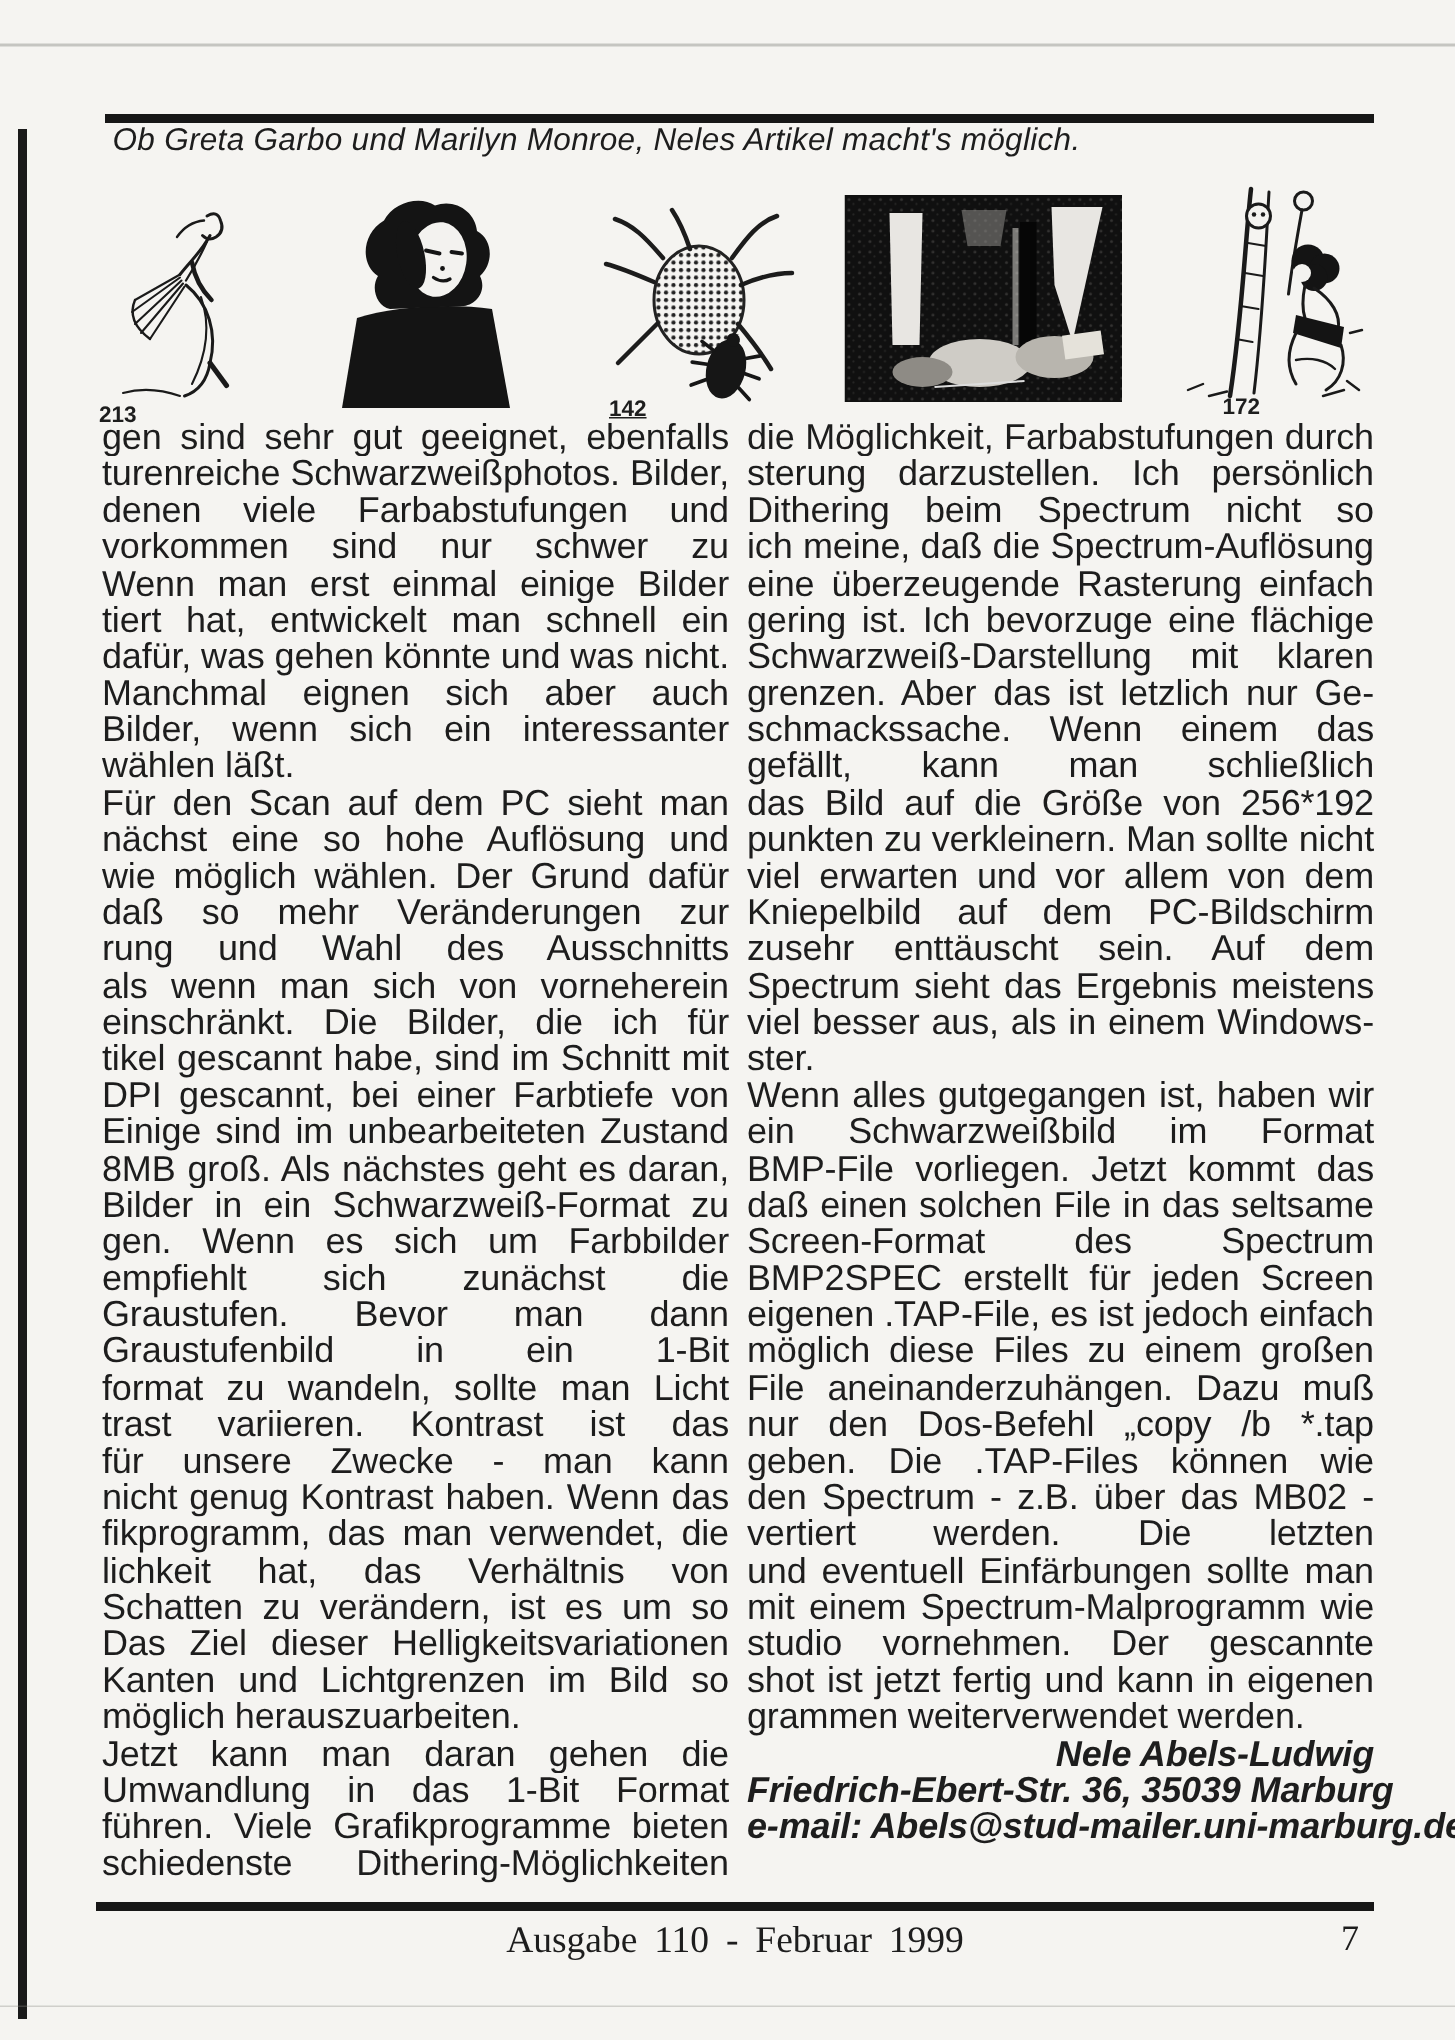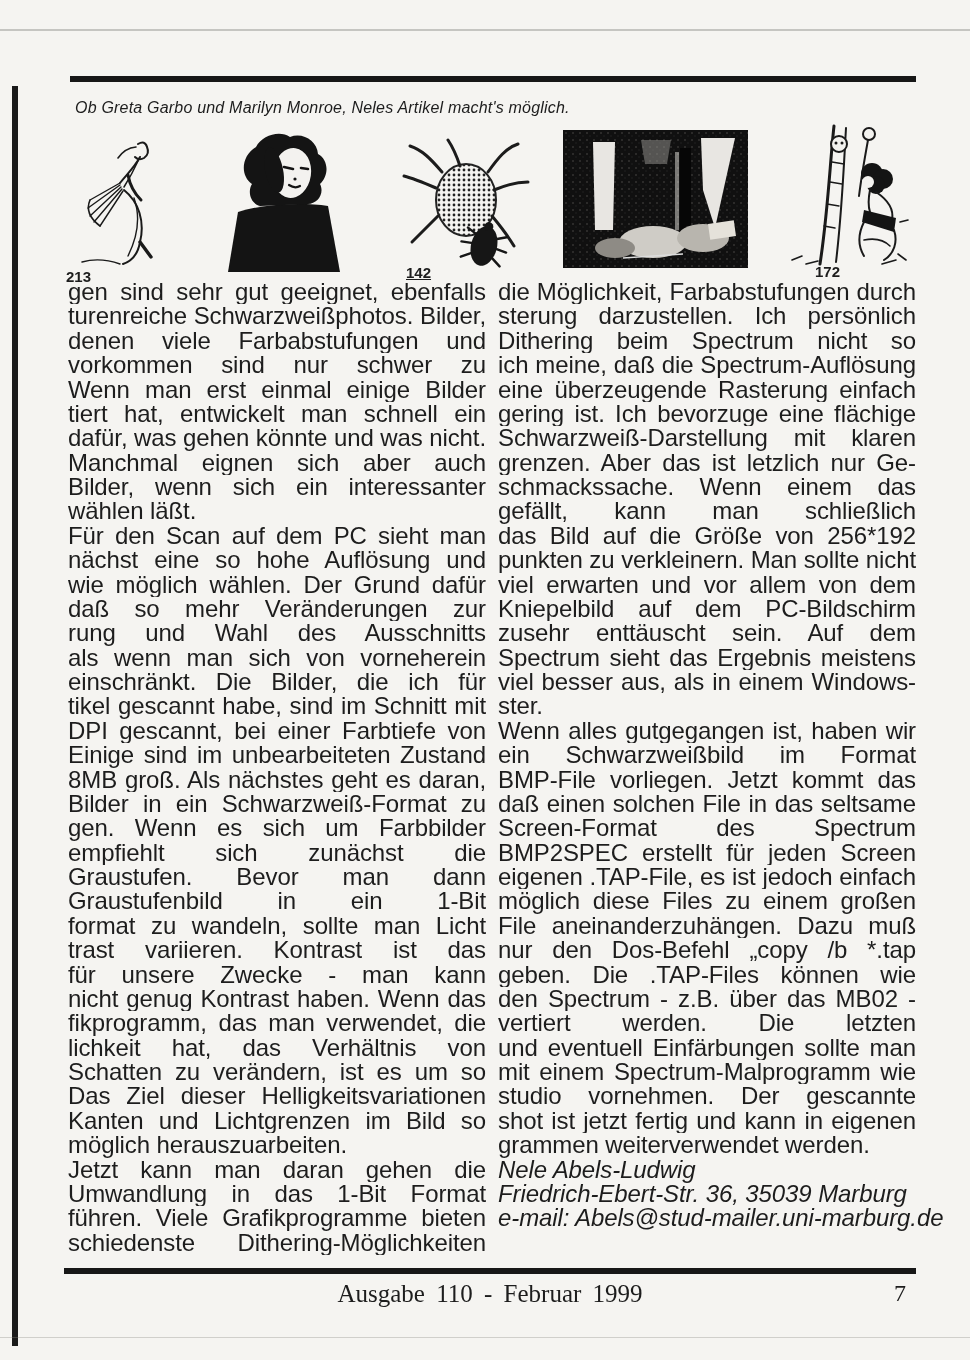--- a/index.html
+++ b/index.html
@@ -6,29 +6,29 @@
   .page {
     position:relative; width:970px; height:1360px; margin:0 auto;
     background:#f5f4f1; overflow:hidden;
     font-family:"Liberation Sans", sans-serif; color:#1d1d1d;
   }
   .scan-edge-left { position:absolute; left:12px; top:86px; width:6px; height:1260px; background:#1a1a1a; }
   .scan-top-line { position:absolute; left:0; top:29px; width:970px; height:2px; background:rgba(110,108,104,.35); }
   .scan-bottom-line { position:absolute; left:0; top:1337px; width:970px; height:1px; background:rgba(140,138,132,.35); }
   .rule-top { position:absolute; left:70px; top:76px; width:846px; height:6px; background:#171717; }
   .rule-bottom { position:absolute; left:64px; top:1268px; width:852px; height:6px; background:#171717; }
-  .caption { position:absolute; left:75px; top:99px; width:845px; font-style:italic; font-size:16px; letter-spacing:.2px; white-space:nowrap; }
+  .caption { position:absolute; left:75px; top:82px; width:845px; font-style:italic; font-size:21px; letter-spacing:.2px; white-space:nowrap; }
   .img-abs { position:absolute; }
   .img-label { position:absolute; font-size:15px; font-weight:bold; color:#1d1d1d;margin-top:20px; }
   .col { position:absolute; top:280px; width:418px; font-size:24px; line-height:24.38px; letter-spacing:-0.1px; }
   .col-left { left:68px; }
   .col-right { left:498px; }
   .tline { text-align:justify; text-align-last:justify; height:24.38px; overflow:hidden; }
   .tline.pend { text-align-last:left; }
-  .signature { text-align:left; font-weight:normal; font-style:italic; }
+  .signature { text-align:right; font-weight:bold; font-style:italic; }
   .sigline { height:24.38px; white-space:nowrap; }
   .footer-issue { position:absolute; left:95px; top:1280px; width:790px; text-align:center;
     font-family:"Liberation Serif", serif; font-size:25px; word-spacing:5px; }
   .footer-page { position:absolute; left:894px; top:1280px; font-family:"Liberation Serif", serif; font-size:24px; }
   svg { display:block; }
 </style>
 </head>
 <body>
 
 <div class="page">

